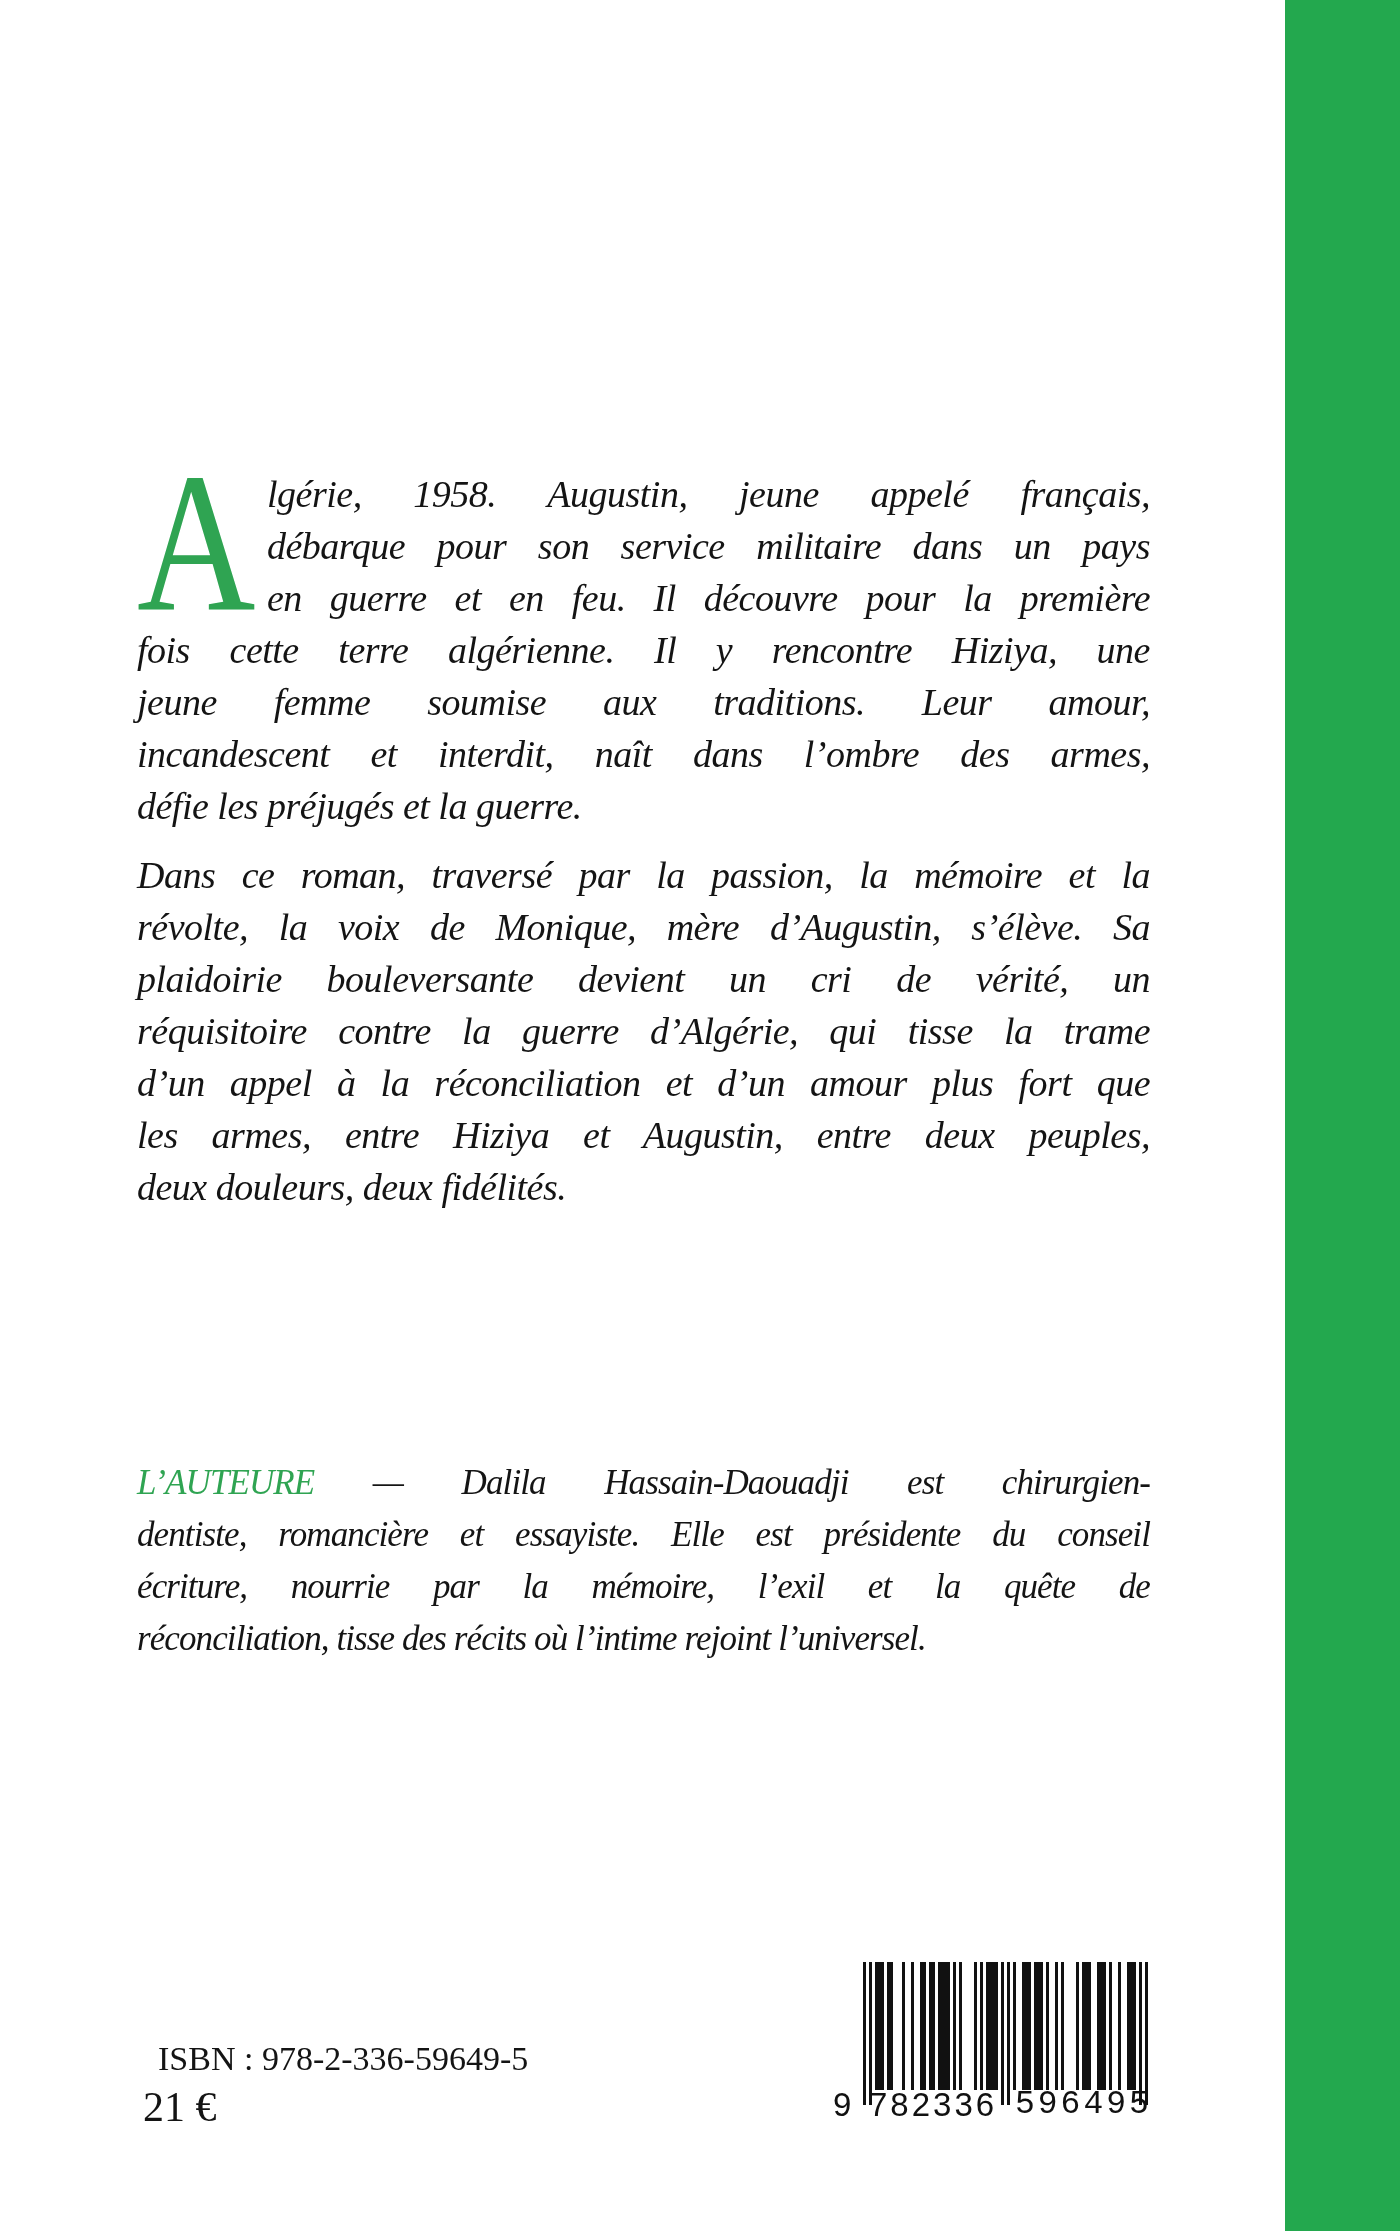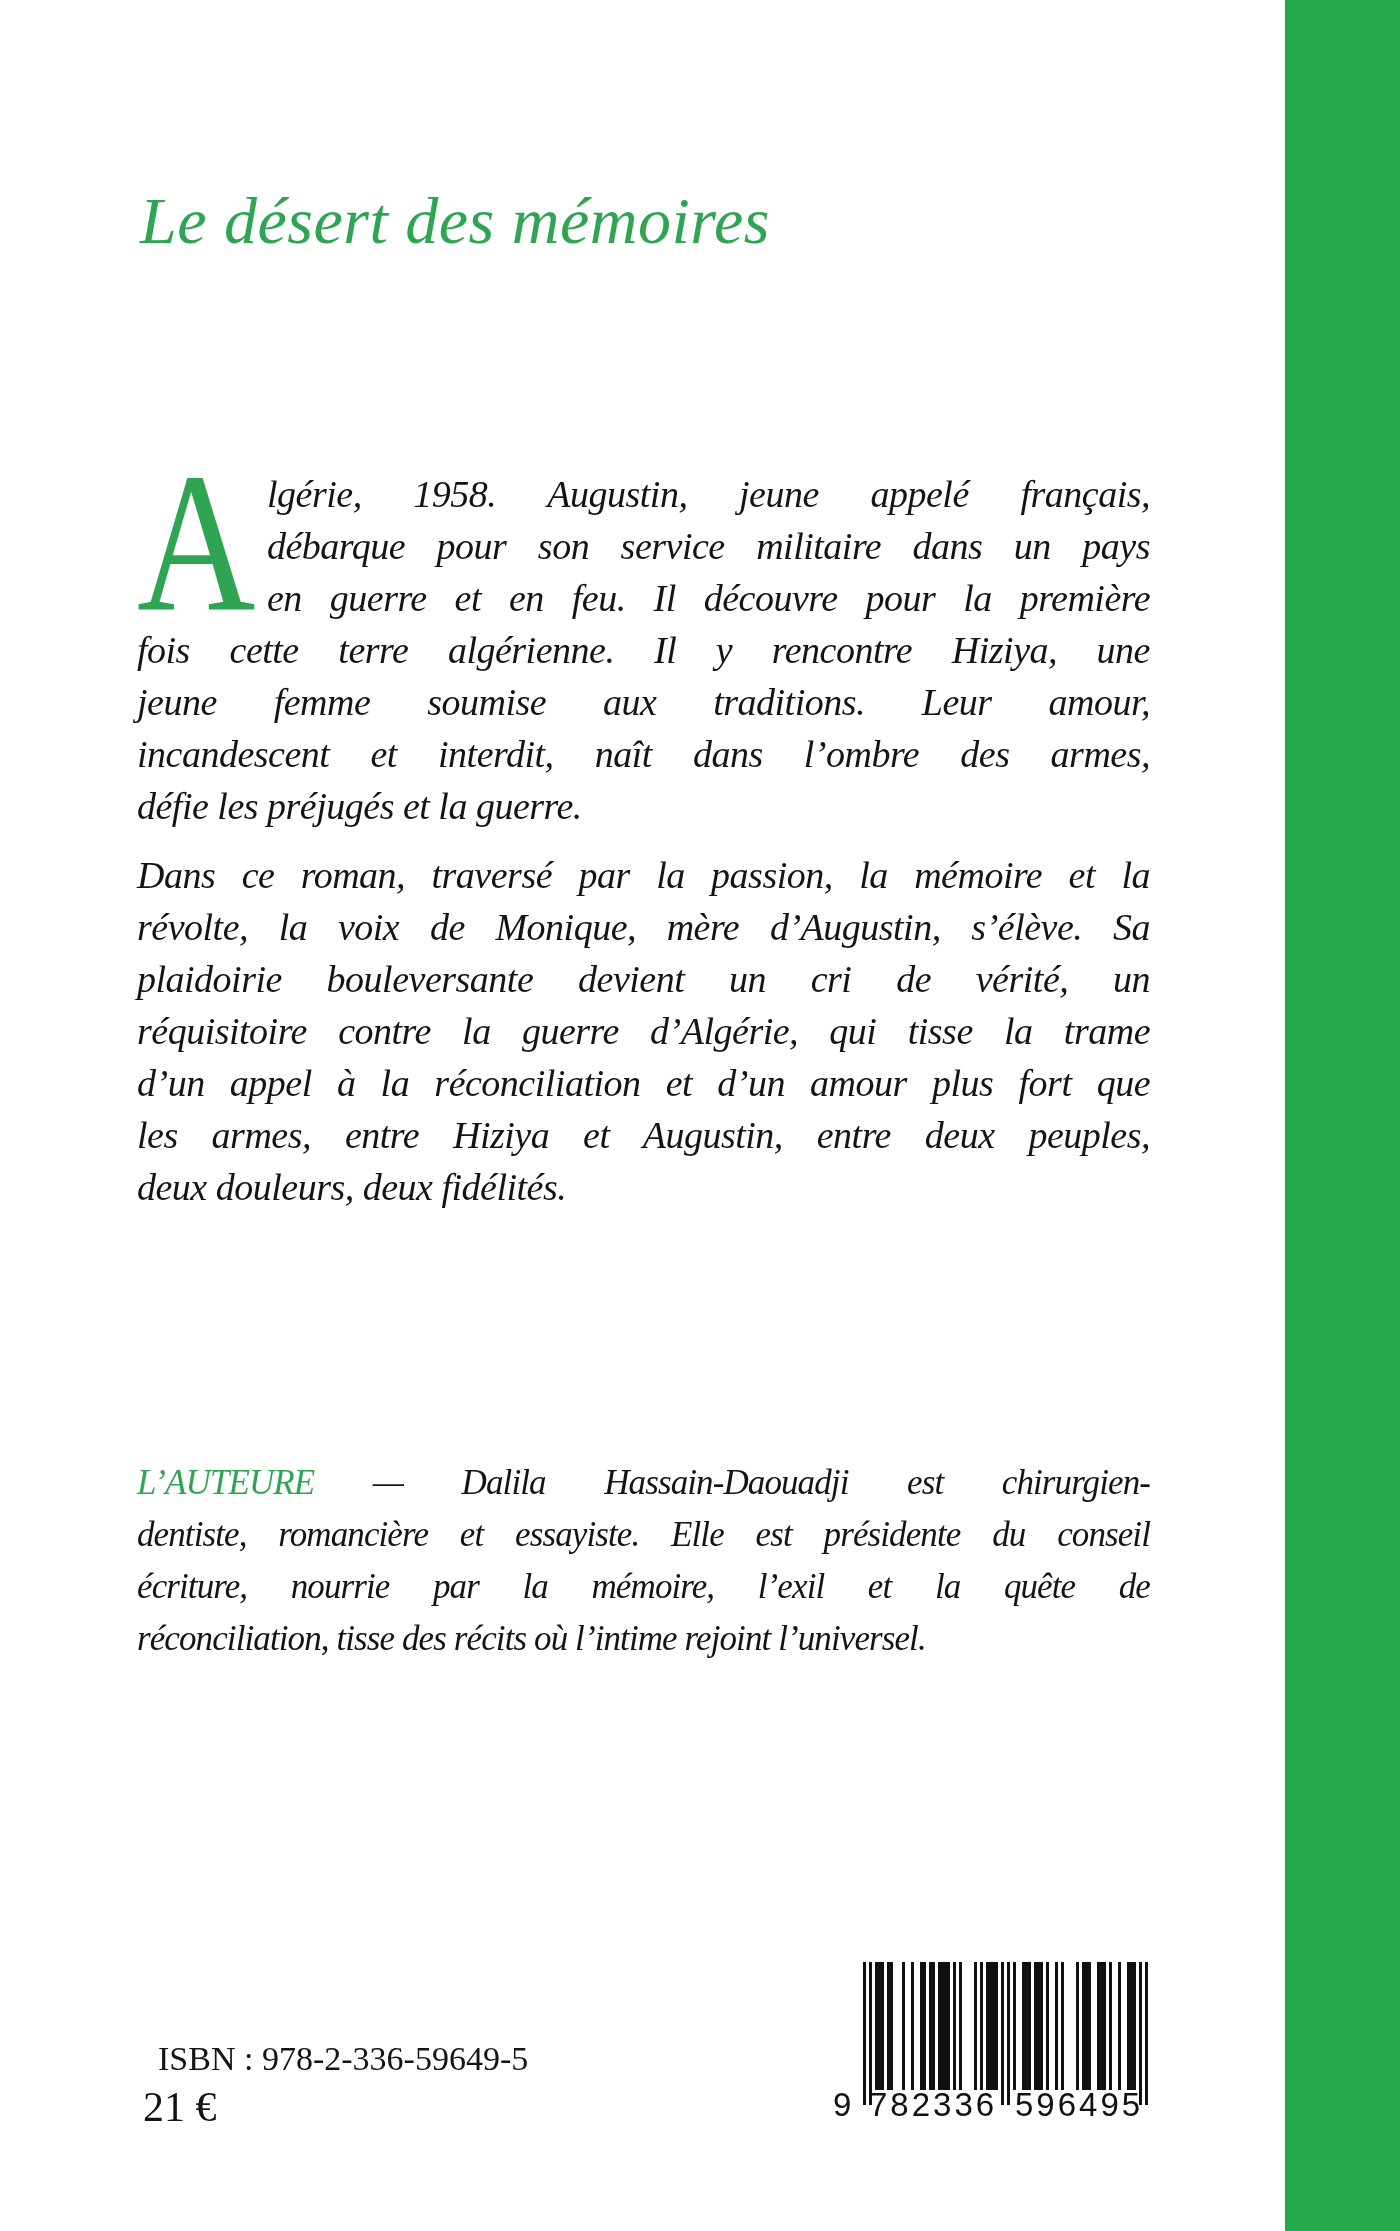--- a/index.html
+++ b/index.html
@@ -74,30 +74,29 @@
   .bar{position:absolute;top:0;width:3px;height:128px;background:#111;}
   .bar.tall{height:143px;}
   .bc-digit{
     position:absolute;top:128px;height:28px;
     font-family:"Liberation Sans","DejaVu Sans",sans-serif;
     font-size:33px;line-height:30px;
     color:#111;
   }
   .bc-lead{left:-30px;}
   .bc-left{left:6px;width:128px;letter-spacing:3px;}
-  .bc-right{left:152px;width:128px;letter-spacing:3px;}
+  .bc-right{left:152px;width:128px;letter-spacing:3px;font-family:Liberation Mono, monospace;}
 </style>
 </head>
 <body>
 
 <div class="page">
 
   <div class="stripe"></div>
 
-  <h1 class="title">Le désert des mémoires</h1>
 
   <section class="textcol para1">
     <span class="dropcap">A</span>
     <div class="line jl">lgérie, 1958. Augustin, jeune appelé français,</div>
     <div class="line jl">débarque pour son service militaire dans un pays</div>
     <div class="line jl">en guerre et en feu. Il découvre pour la première</div>
     <div class="line jl">fois cette terre algérienne. Il y rencontre Hiziya, une</div>
     <div class="line jl">jeune femme soumise aux traditions. Leur amour,</div>
     <div class="line jl">incandescent et interdit, naît dans l’ombre des armes,</div>
     <div class="line ll">défie les préjugés et la guerre.</div>

